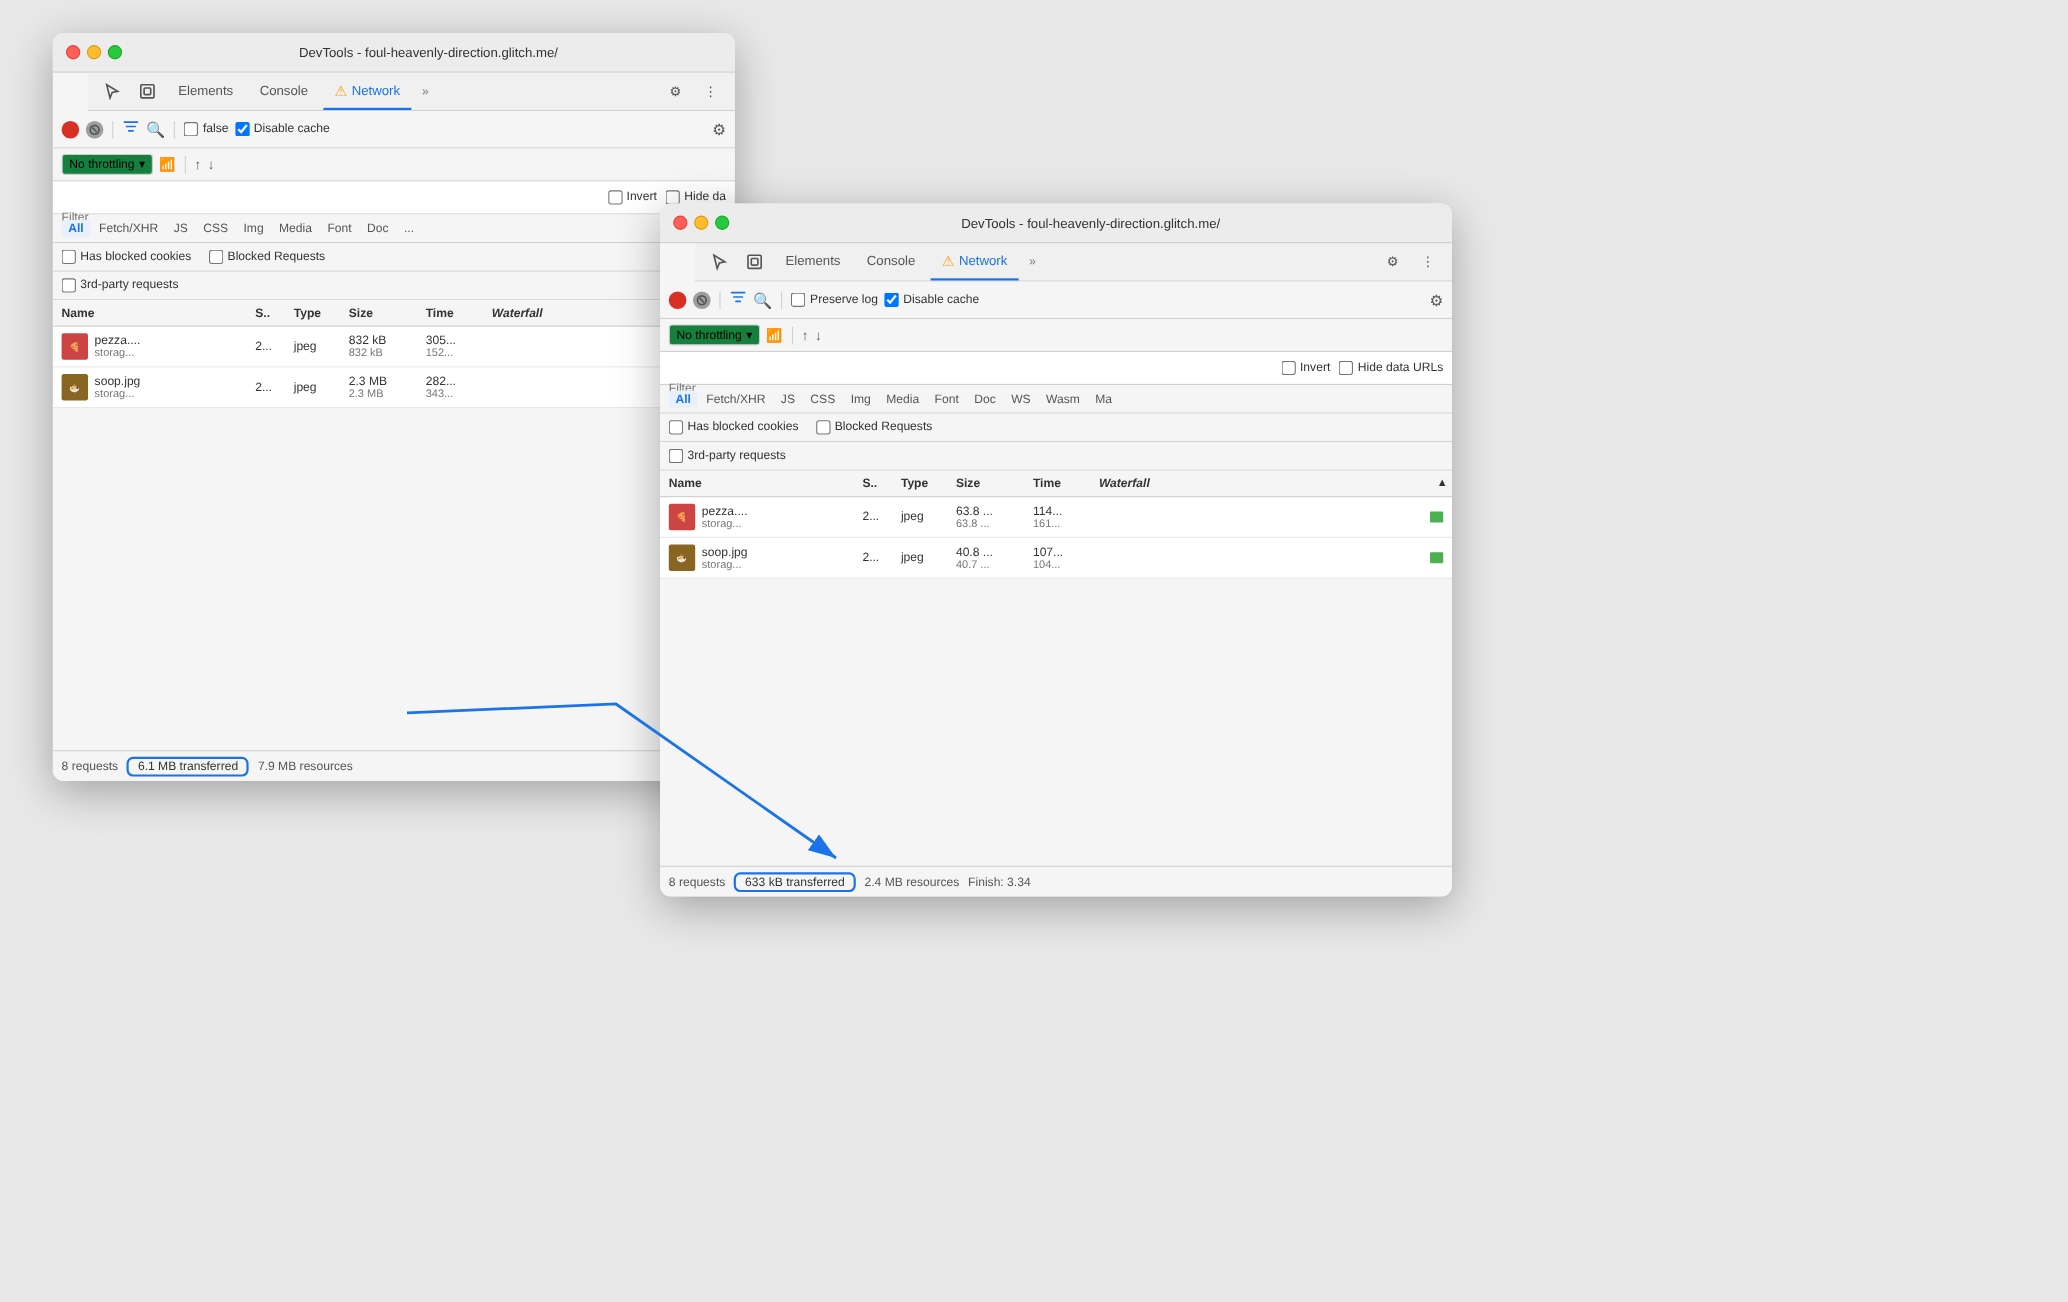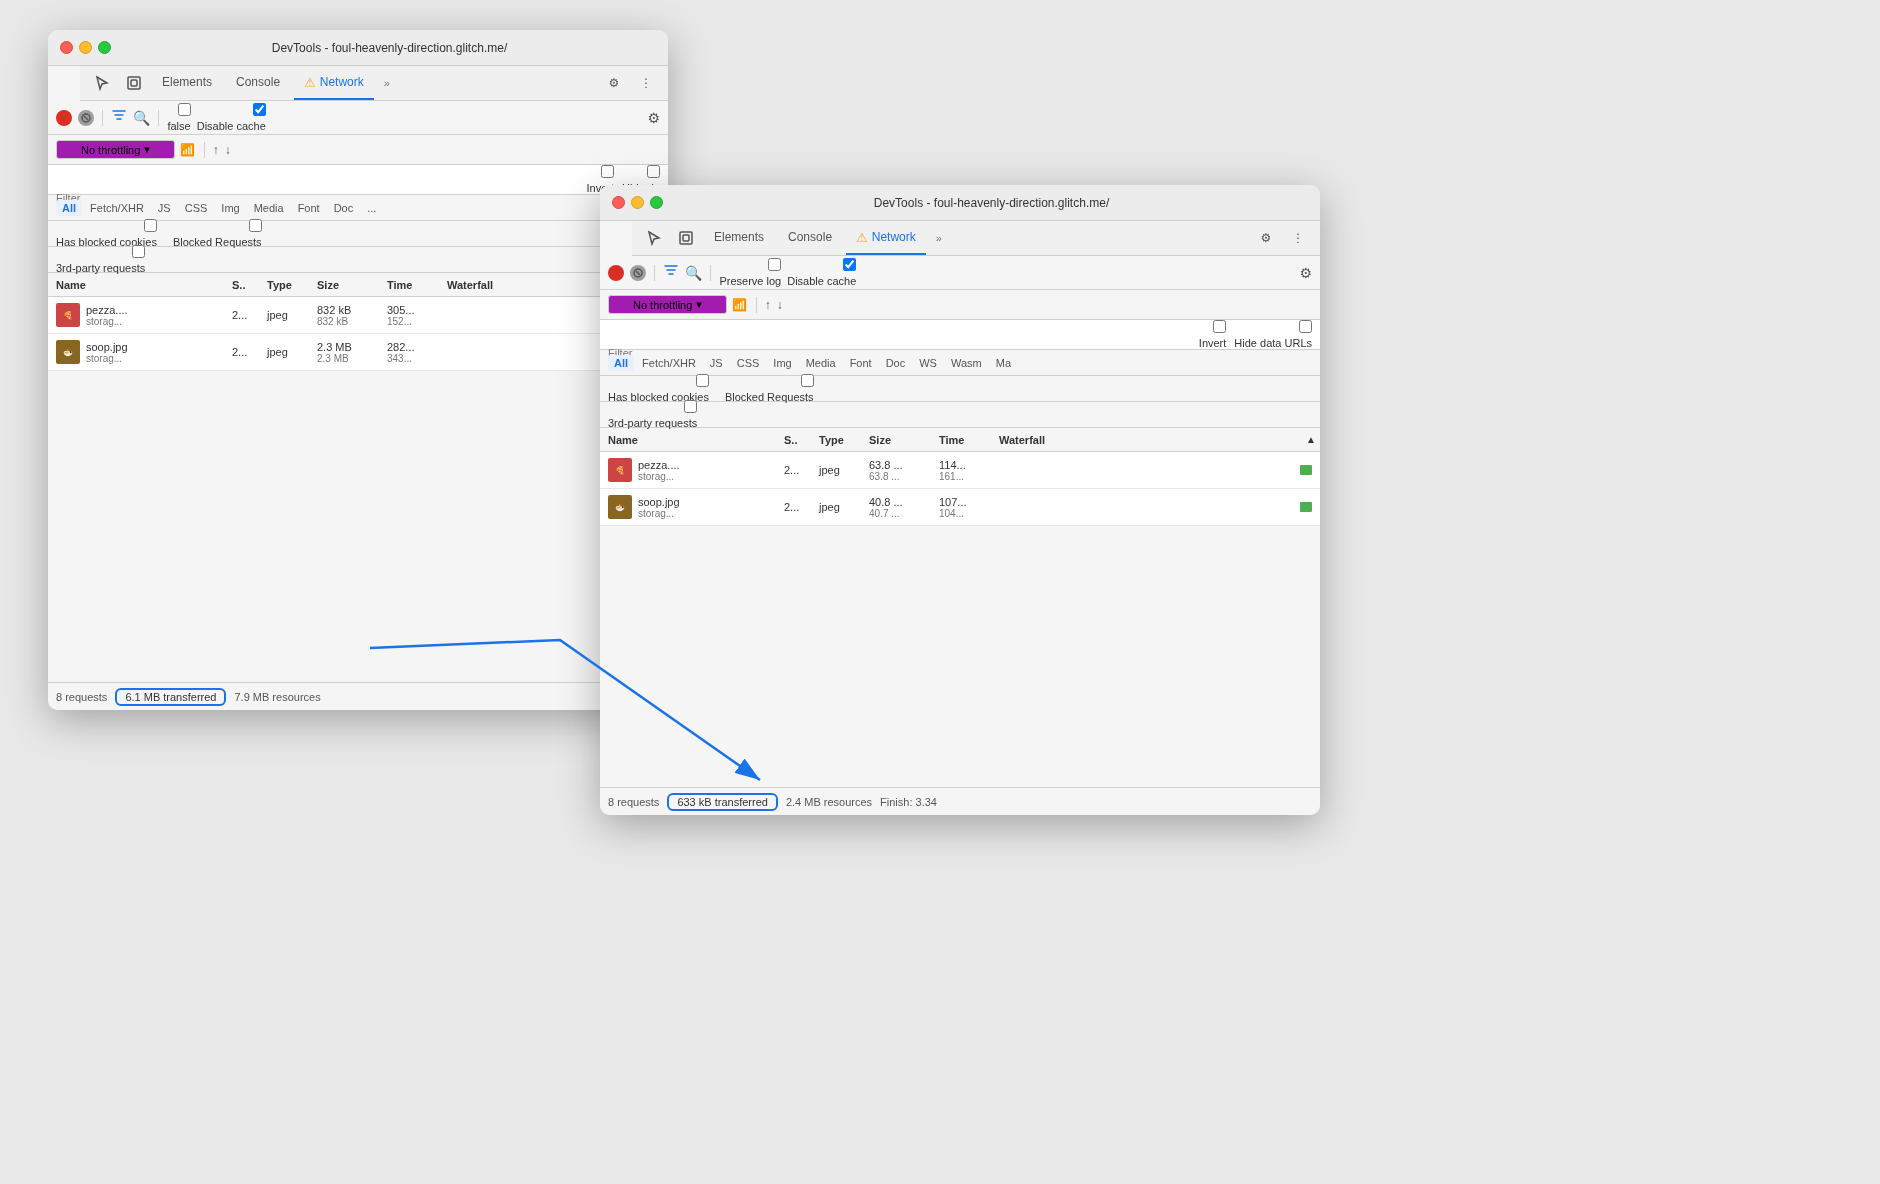--- a/index.html
+++ b/index.html
@@ -167,26 +167,25 @@
     }
 
     .search-icon {
       color: #555;
       font-size: 14px;
       cursor: pointer;
     }
 
     .checkbox-label {
       display: flex;
-      align-items: flex-end;
+      align-items: flex-start;
       gap: 4px;
       font-size: 11px;
       color: #333;
       cursor: pointer;
-      flex-direction: column;
     }
 
     .checkbox-label input { cursor: pointer; }
 
     .settings-icon {
       color: #555;
       font-size: 14px;
       cursor: pointer;
       margin-left: auto;
     }
@@ -196,24 +195,24 @@
       align-items: center;
       background: #f5f5f5;
       border-bottom: 1px solid #d0d0d0;
       height: 30px;
       padding: 0 8px;
       gap: 6px;
     }
 
     .throttle-select {
       font-size: 11px;
-      background: #a21caf;
+      background: #15803d;
       border: 1px solid #ccc;
       border-radius: 3px;
-      padding: 2px 24px;
+      padding: 2px 6px;
       cursor: pointer;
       display: flex;
       align-items: flex-end;
       gap: 4px;
     }
 
     .filter-bar {
       display: flex;
       align-items: center;
       background: #fff;
@@ -285,21 +284,21 @@
       border-bottom: 1px solid #d0d0d0;
       height: 24px;
       align-items: center;
     }
 
     .col-name { width: 180px; padding: 0 8px; font-size: 11px; font-weight: 600; color: #333; }
     .col-s { width: 35px; padding: 0 4px; font-size: 11px; font-weight: 600; color: #333; }
     .col-type { width: 50px; padding: 0 4px; font-size: 11px; font-weight: 600; color: #333; }
     .col-size { width: 70px; padding: 0 4px; font-size: 11px; font-weight: 600; color: #333; }
     .col-time { width: 60px; padding: 0 4px; font-size: 11px; font-weight: 600; color: #333; }
-    .col-waterfall { flex: 1; padding: 0 4px; font-size: 11px; font-weight: 600; color: #333; display: flex; align-items: center; justify-content: space-between; }
+    .col-waterfall { flex: 1; padding: 0 4px; font-size: 11px; font-weight: 600; color: #333; display: flex; align-items: center; justify-content: space-between; font-style: italic; }
 
     .table-row {
       display: flex;
       border-bottom: 1px solid #e8e8e8;
       align-items: center;
       min-height: 36px;
       cursor: pointer;
     }
 
     .row-name-cell {

